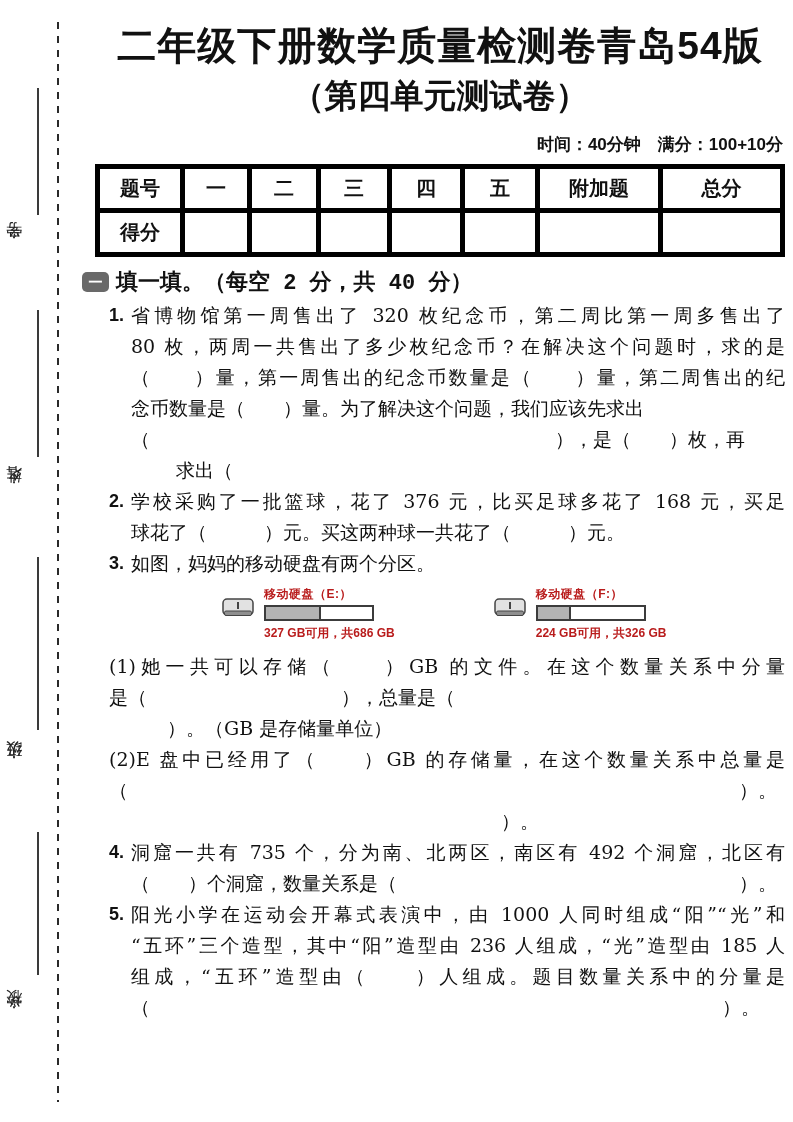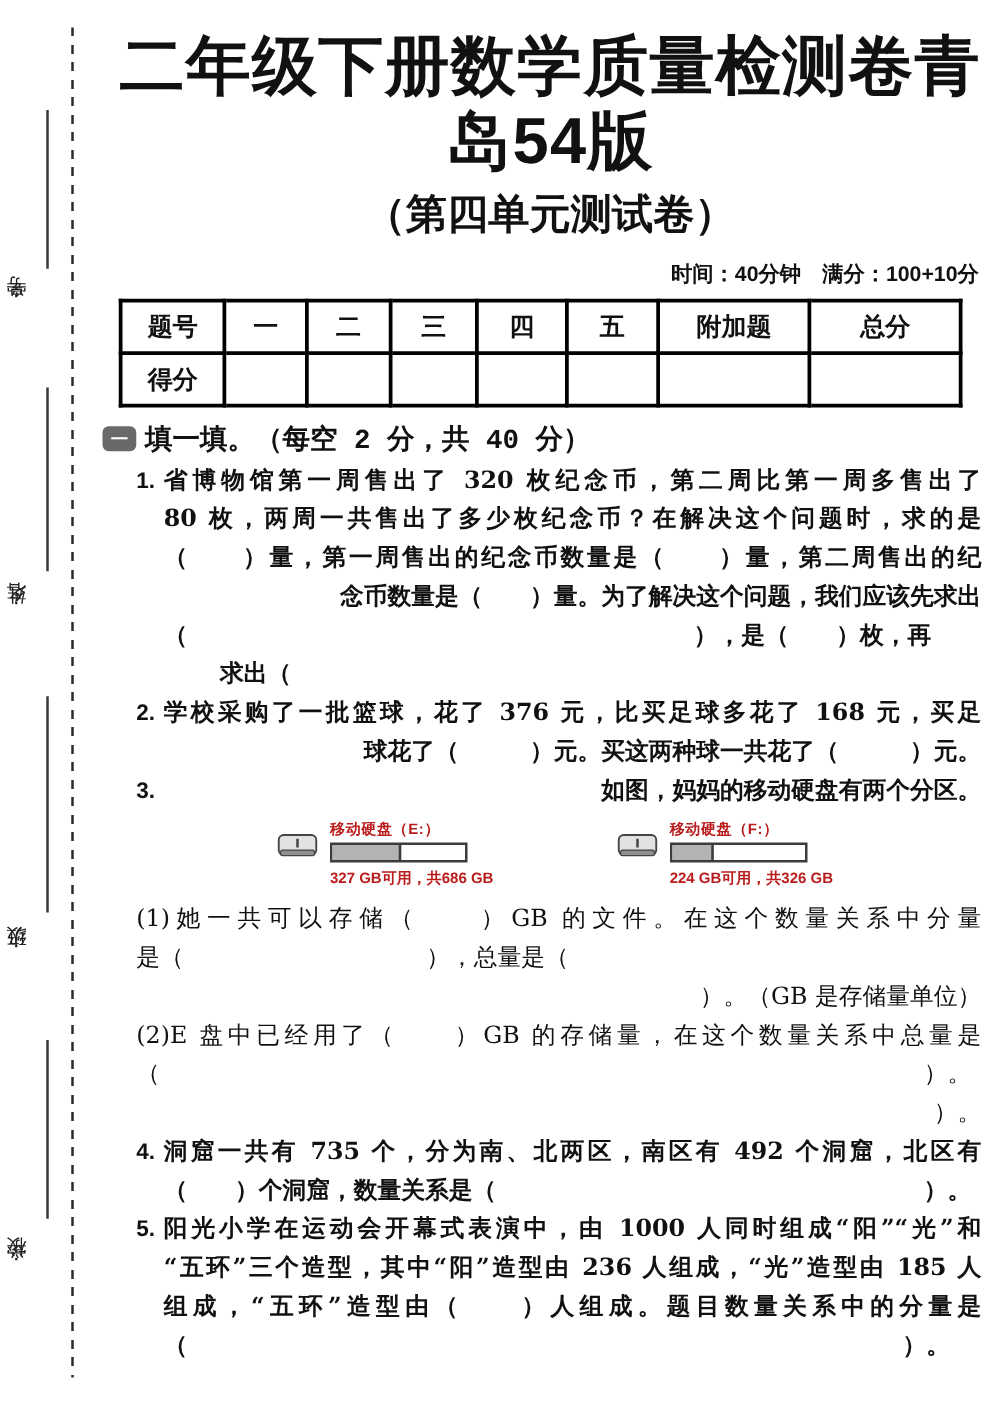--- a/index.html
+++ b/index.html
@@ -13,46 +13,46 @@
   .wl1{top:88px;height:127px;} .wl2{top:310px;height:147px;}
   .wl3{top:557px;height:173px;} .wl4{top:832px;height:143px;}
   .side-label{position:absolute;left:4px;width:30px;height:90px;
     writing-mode:vertical-rl;transform:rotate(180deg);text-align:center;
     font-family:"Liberation Sans",sans-serif;font-size:16px;color:#222;letter-spacing:2px;}
   .sl1{top:195px;} .sl2{top:440px;} .sl3{top:715px;} .sl4{top:965px;}
 
   
   .main{position:absolute;left:95px;top:0;width:690px;}
   .title{margin:24px 0 0;text-align:center;font-family:"Liberation Sans",sans-serif;
-         font-weight:bold;font-size:52px;line-height:1.15;letter-spacing:1px;}
+         font-weight:bold;font-size:39px;line-height:1.15;letter-spacing:1px;}
   .subtitle{margin:8px 0 0;text-align:center;font-family:"Liberation Sans",sans-serif;
             font-weight:bold;font-size:33px;line-height:1.15;}
   .info{margin:18px 2px 8px 0;text-align:right;font-family:"Liberation Sans",sans-serif;
         font-weight:bold;font-size:17px;}
 
   table.score{border-collapse:collapse;width:675px;table-layout:fixed;
               font-family:"Liberation Sans",sans-serif;font-weight:bold;font-size:20px;}
-  table.score td{border:3px solid #000000;height:39px;text-align:center;vertical-align:middle;padding:0;}
+  table.score td{border:5px solid #000000;height:39px;text-align:center;vertical-align:middle;padding:0;}
   table.score{border:2px solid #000;}
   .c0{width:80px;} .c1{width:62px;} .c2{width:64px;} .c3{width:66px;}
   .c4{width:68px;} .c5{width:70px;} .c6{width:118px;} .c7{width:117px;}
 
   .section-head{margin:13px 0 6px -13px;display:flex;align-items:center;height:24px;}
   .badge{display:inline-block;width:27px;height:20px;border-radius:5px;background:#696969;
          color:#fff;font-family:"Liberation Sans",sans-serif;font-weight:bold;font-size:14px;
          text-align:center;line-height:20px;}
   .section-title{margin-left:7px;font-family:Liberation Mono, monospace;
                  font-weight:bold;font-size:22px;}
 
   .question{margin:0 0 0 14px;}
   .qrow{display:flex;}
   .qnum{flex:0 0 22px;font-family:"Liberation Sans",sans-serif;font-weight:bold;
         font-size:18px;line-height:31px;}
-  .qbody{flex:1;min-width:0;font-weight:bold;}
-  .ln{height:31px;line-height:31px;font-size:19px;white-space:nowrap;text-align:right;}
+  .qbody{flex:1;min-width:0;}
+  .ln{height:31px;line-height:31px;font-size:19px;white-space:nowrap;}
   .just{text-align:justify;text-align-last:justify;white-space:normal;}
   .gap{display:flex;justify-content:space-between;}
   .pr40{padding-right:40px;} .pr85{padding-right:85px;margin-left:45px;} .pr330{padding-right:330px;}
   .pr8{padding-right:8px;} .pr25{padding-right:25px;}
   .ind55{padding-left:20px;} .ml390{padding-left:392px;}
 
   
   .drives{display:flex;margin:7px 0 9px 112px;gap:98px;}
   .drive{display:flex;gap:9px;align-items:flex-start;}
   .dicon{margin-top:10px;}

